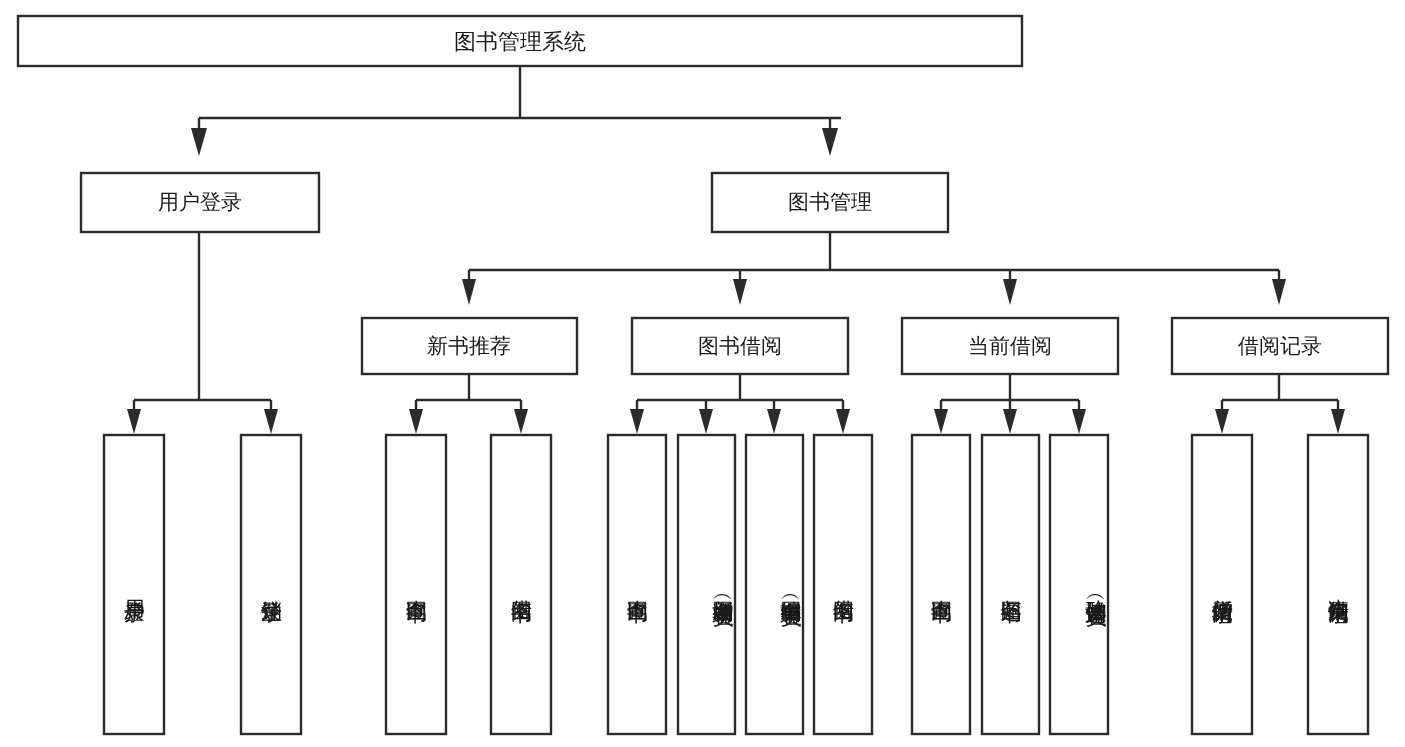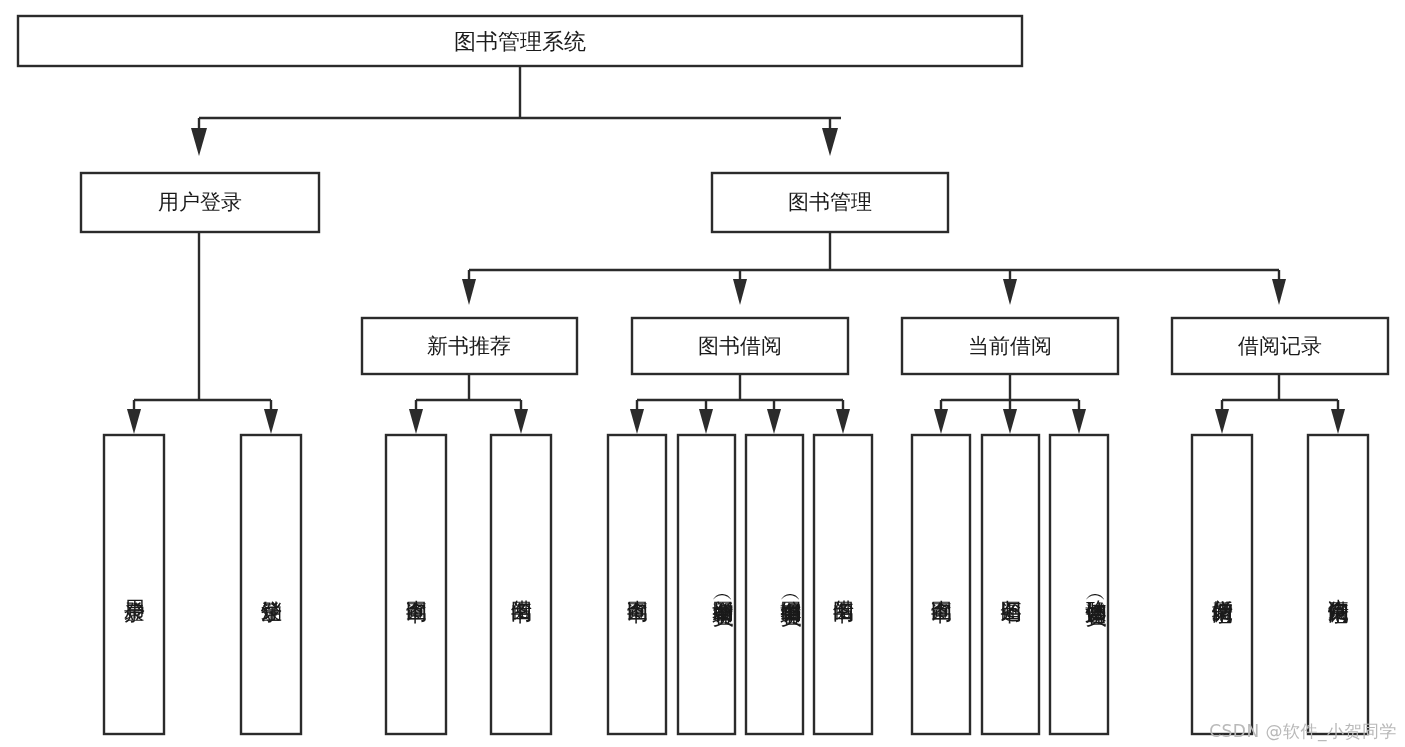--- a/index.html
+++ b/index.html
@@ -225,15 +225,14 @@
   <div class="leaf-label-wrap" style="left:746px; top:435px; width:57px; height:299px; align-items:flex-start; padding-top:6px; box-sizing:border-box;">编辑图书（管理员）</div>
   <div class="leaf-label-wrap" style="left:814px; top:435px; width:58px; height:299px;">借阅图书</div>
 
   <div class="leaf-label-wrap" style="left:912px; top:435px; width:58px; height:299px;">查询图书</div>
   <div class="leaf-label-wrap" style="left:982px; top:435px; width:57px; height:299px;">归还图书</div>
   <div class="leaf-label-wrap" style="left:1050px; top:435px; width:58px; height:299px; align-items:flex-start; padding-top:6px; box-sizing:border-box;">确认归还（管理员）</div>
 
   <div class="leaf-label-wrap" style="left:1192px; top:435px; width:60px; height:299px;">新增借阅记录</div>
   <div class="leaf-label-wrap" style="left:1308px; top:435px; width:60px; height:299px;">查询借阅记录</div>
 
-  <div class="watermark">CSDN @软件_小贺同学</div>
 
 </div>
 
 </body></html>

